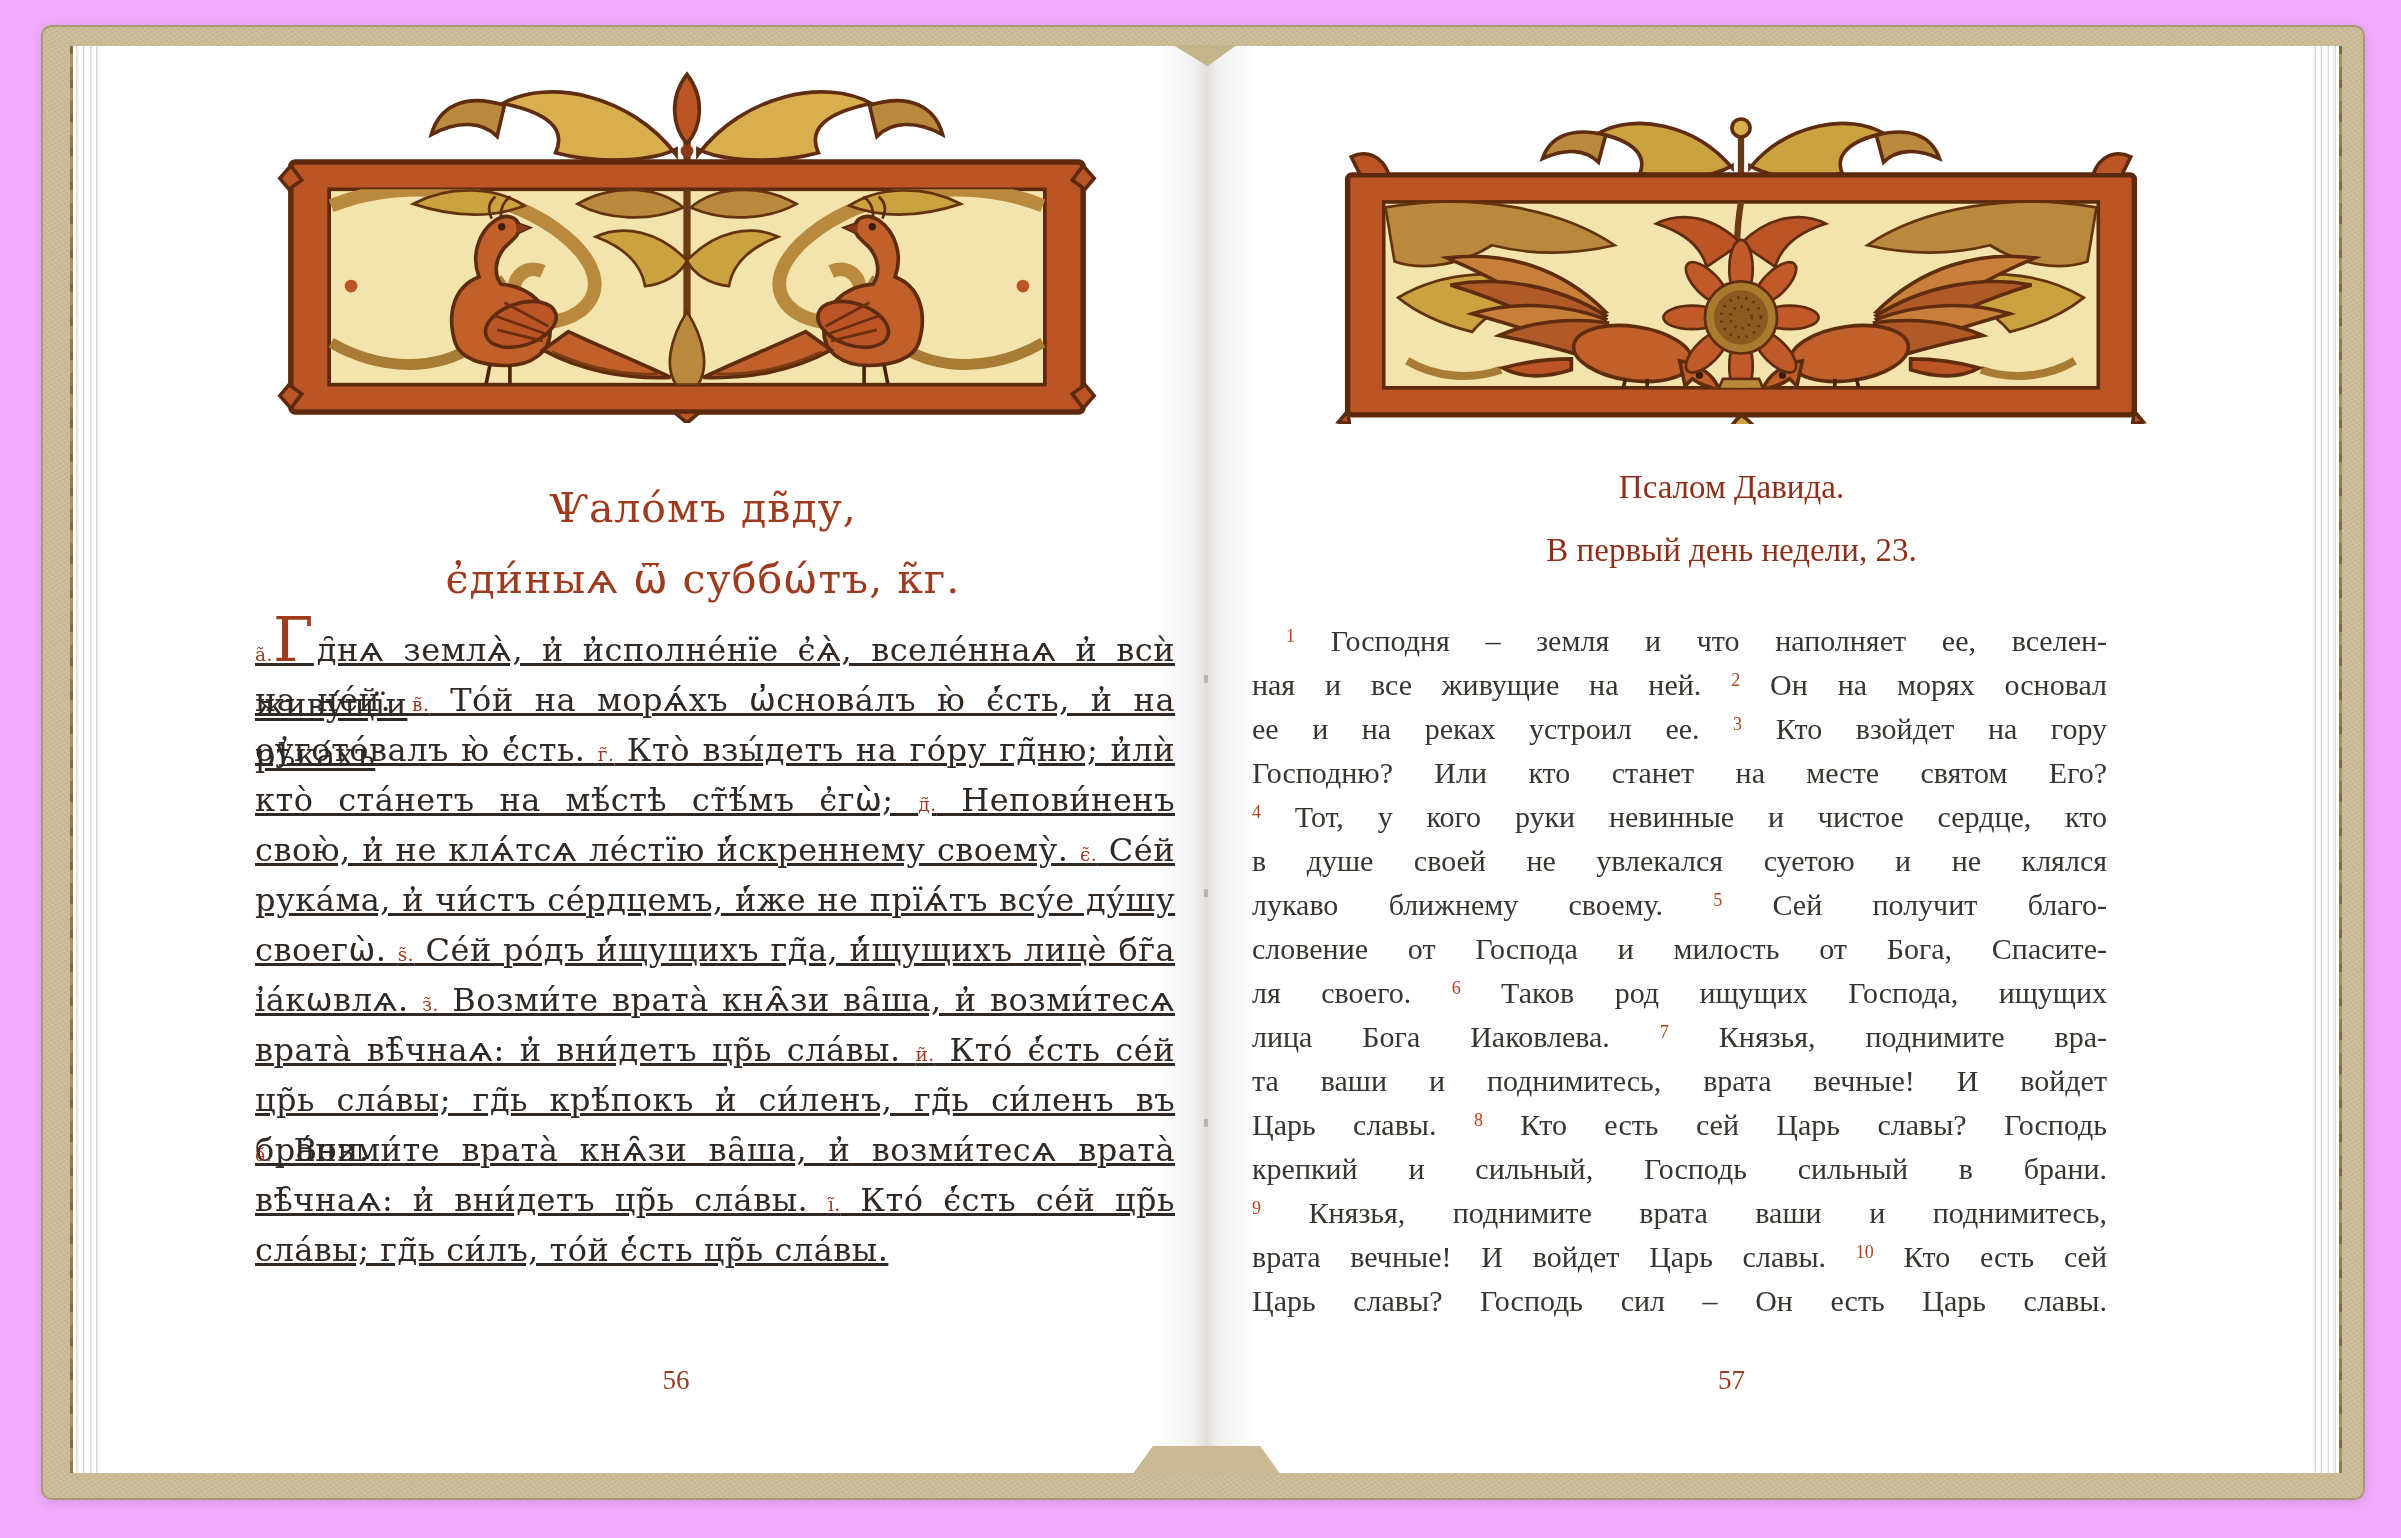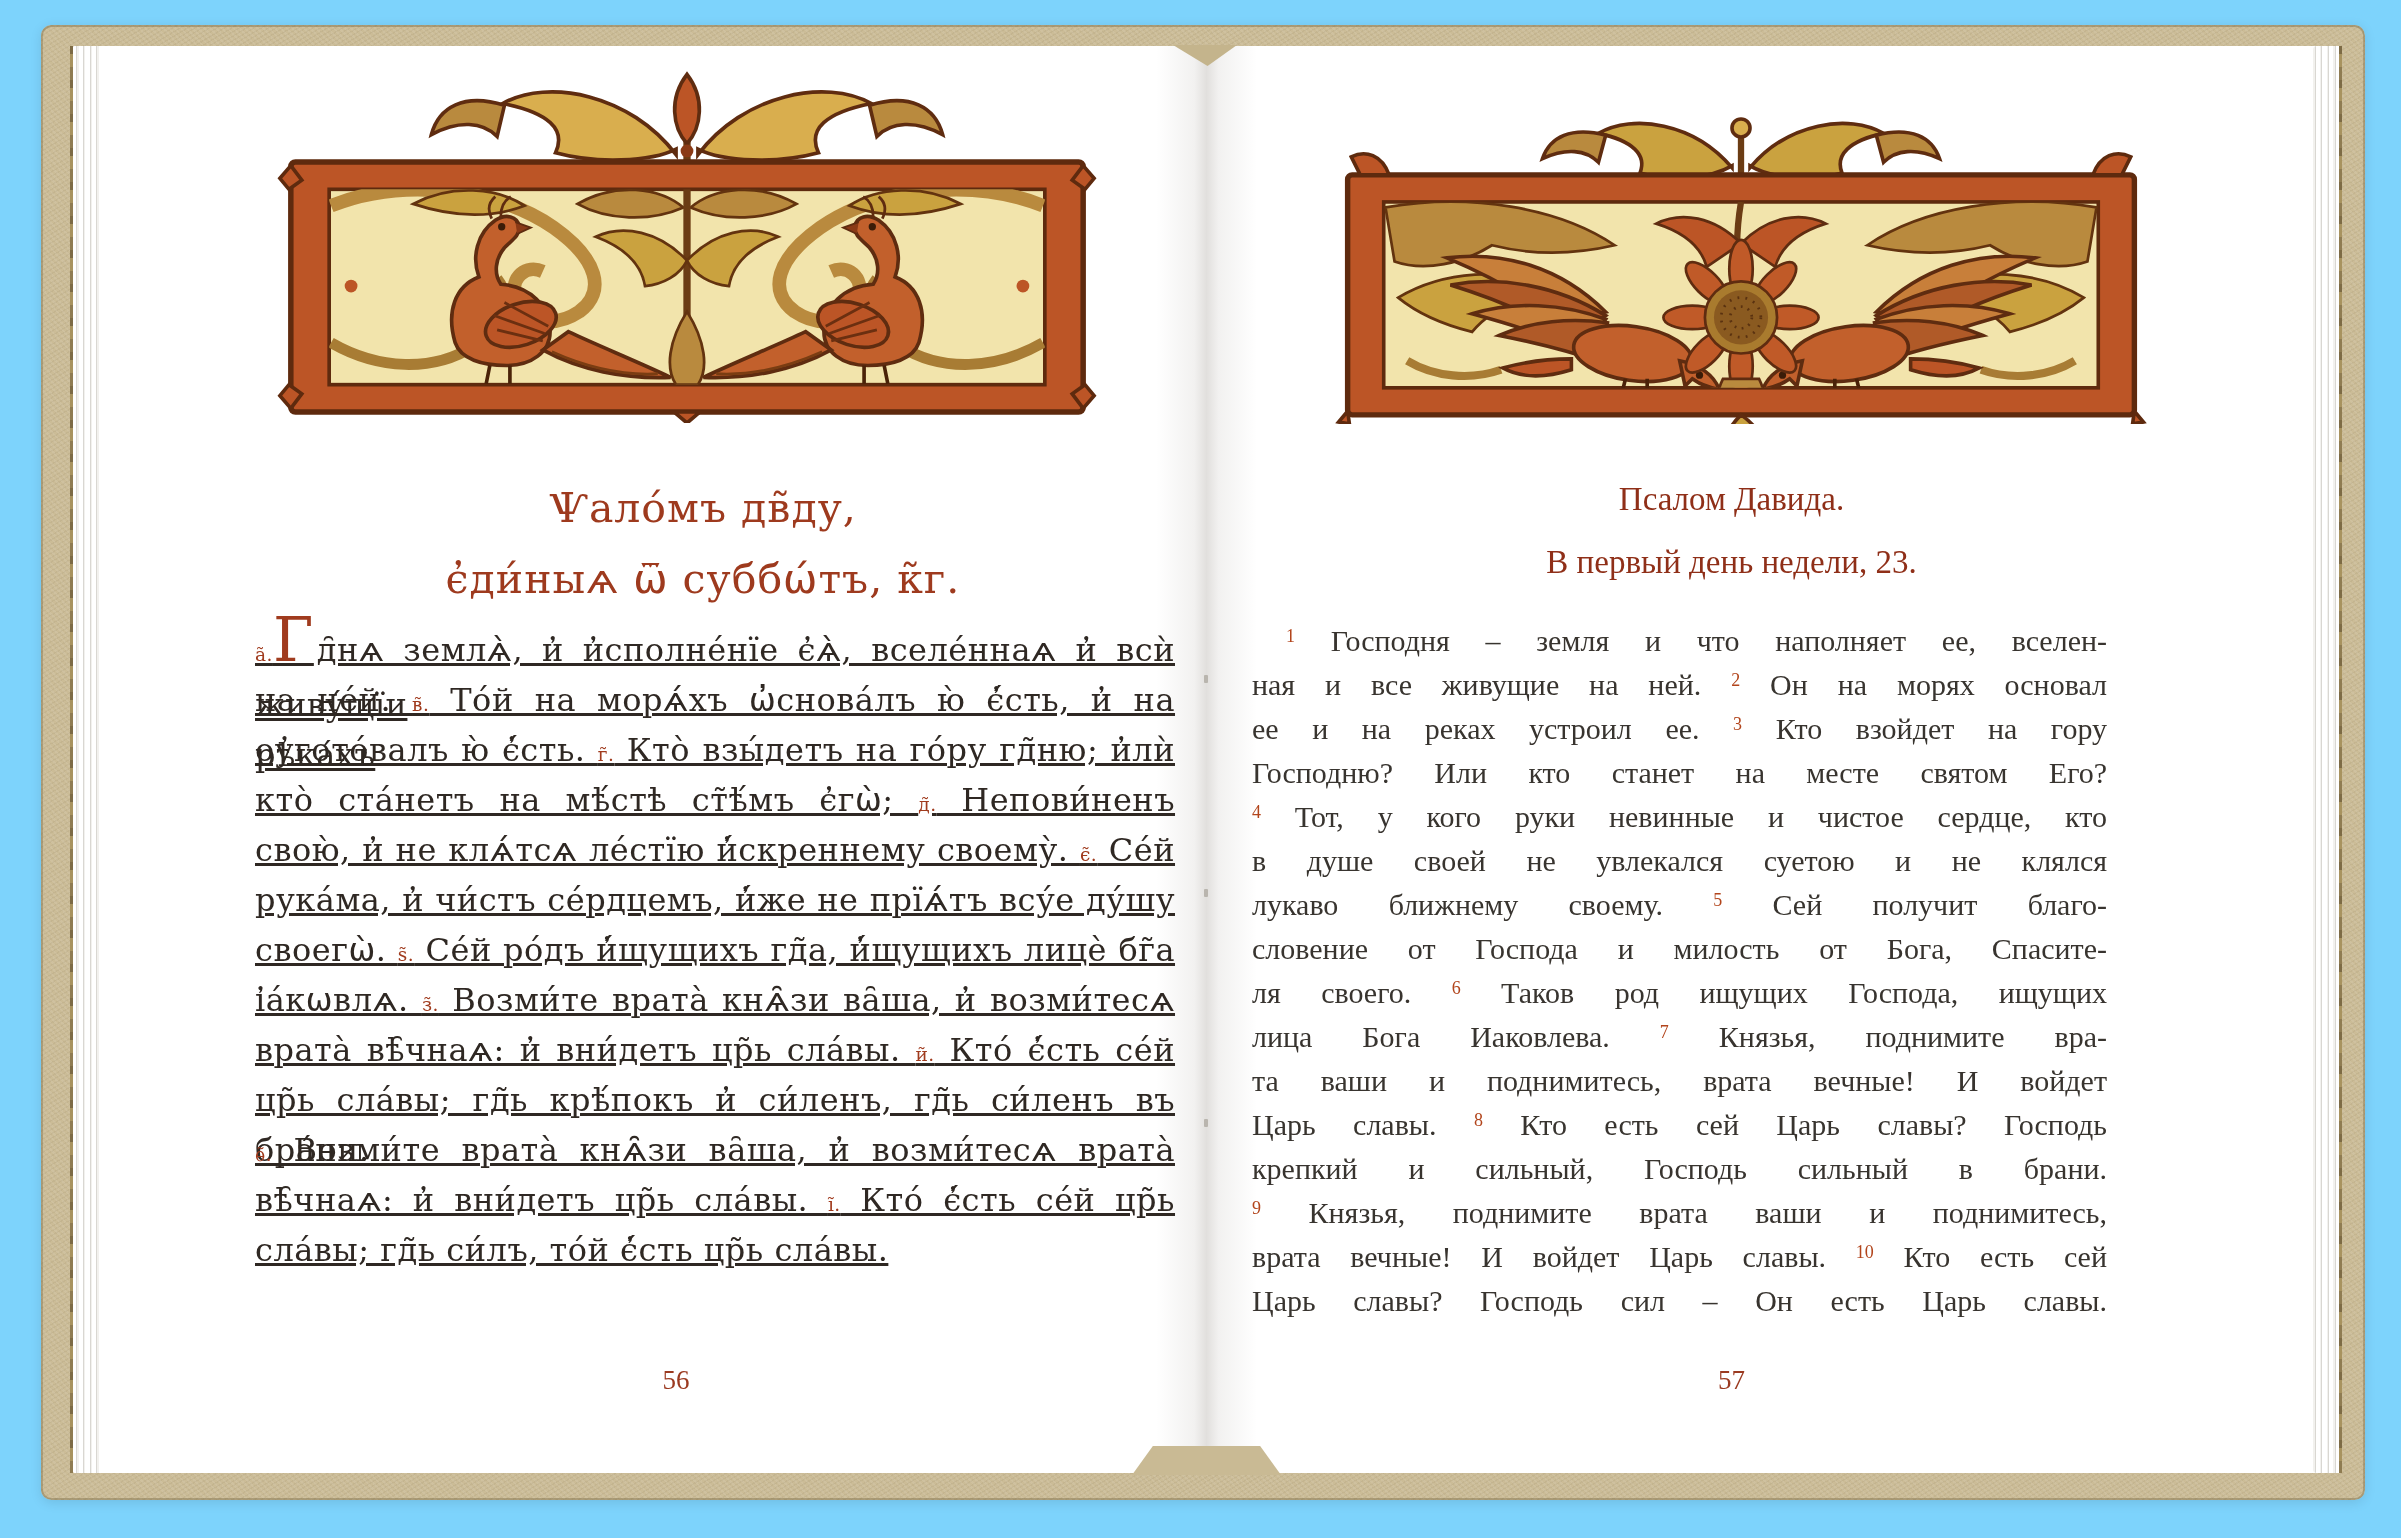--- a/index.html
+++ b/index.html
@@ -1,16 +1,16 @@
 <!DOCTYPE html>
 <html style="font-size:7.7px"><head>
 <meta charset="utf-8">
 <style>
   html,body{margin:0;padding:0;background:#ffffff;}
-  .stage{position:relative;width:2401px;height:1538px;background:#7dd3fc;overflow:hidden;
+  .stage{position:relative;width:2401px;height:1538px;background:#f0abfc;overflow:hidden;
          font-family:"DejaVu Serif","DejaVu Sans",serif;}
   
   .cover{position:absolute;left:41px;top:25px;width:2324px;height:1475px;border-radius:10.6px;
          background:#cbbc97;
          background-image:repeating-linear-gradient(47deg,rgba(255,255,255,.08) 0 1.9px,rgba(0,0,0,0) 1.9px 4.3px),
                           repeating-linear-gradient(-31deg,rgba(96,78,44,.07) 0 1.4px,rgba(0,0,0,0) 1.4px 3.8px);
          box-shadow:inset 0 0 0 1.9px rgba(104,88,52,.35), 0 2.9px 11.5px rgba(0,0,0,.10);}
   
   .pages{position:absolute;left:72px;top:46px;width:2268px;height:1427px;background:#ffffff;border-radius:3.8px;}
   .edge{position:absolute;top:0;width:27px;height:1427px;
@@ -34,21 +34,21 @@
   .ornL{left:276px;top:67px;width:822px;height:356px;}
   .ornR{left:1335px;top:108px;width:812px;height:316px;}
   
   .lp-title{position:absolute;left:243px;top:473px;width:920px;text-align:center;color:#9e3a1e;
         font-size:41px;line-height:71px;letter-spacing:1px;}
   .lp-body{position:absolute;left:255px;top:625px;width:920px;font-size:32px;color:#2f2823;letter-spacing:0.5px;text-decoration:underline;}
   .lp-body .line{height:50px;line-height:50px;text-align:justify;}
   .lp-body .vn{color:#a03b1e;font-size:0.58em;}
   .lp-body .cap{color:#a03b1e;font-size:61px;line-height:0;margin-right:2.9px;}
   
-  .rp-title{position:absolute;left:1304px;top:468px;width:855px;text-align:center;color:#8f2f18;
+  .rp-title{position:absolute;left:1304px;top:456px;width:855px;text-align:center;color:#8f2f18;
         font-size:33px;line-height:63px;font-family:"Liberation Serif","DejaVu Serif",serif;}
   .rp-body{position:absolute;left:1252px;top:619px;width:855px;font-size:30px;color:#38342f;
         font-family:"Liberation Serif","DejaVu Serif",serif;}
   .rp-body .line{height:44px;line-height:44px;text-align:justify;}
   .rp-body .vn{color:#b2451c;font-size:0.6em;position:relative;top:-0.5em;}
   .line.ind{padding-left:34px;}
   .line.j::after{content:"";display:inline-block;width:100%;height:0;}
   
   .pgnum{position:absolute;top:1365px;font-size:27px;color:#9b3a20;text-align:center;
         font-family:"Liberation Serif","DejaVu Serif",serif;}

